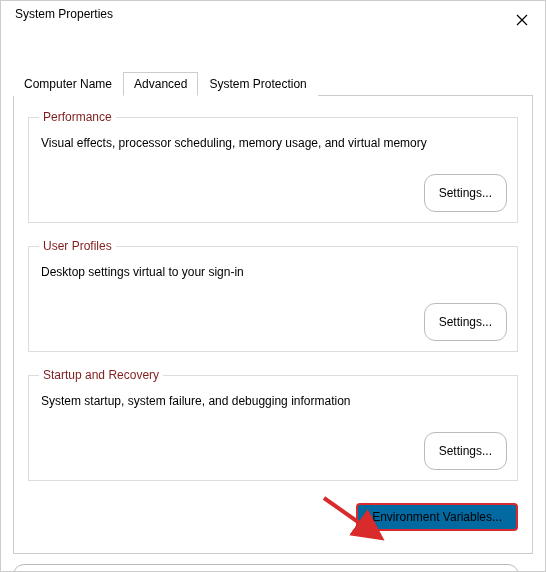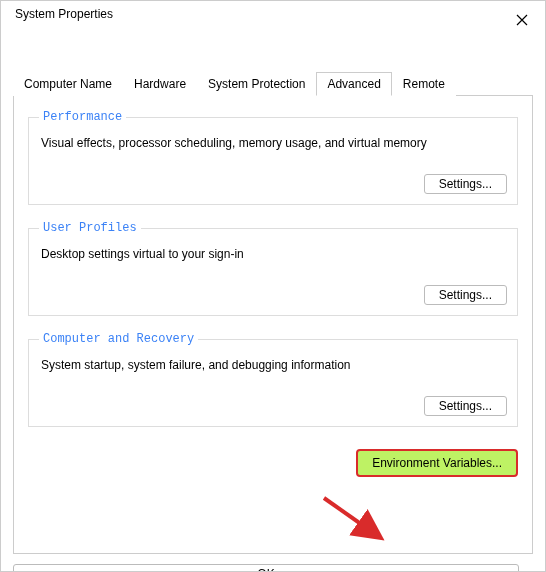--- a/index.html
+++ b/index.html
@@ -66,58 +66,57 @@
     margin: 4px 0 14px 4px;
   }
   fieldset.group {
     border: 1px solid #ddd;
     margin: 0 0 16px 0;
     padding: 8px 10px 10px 10px;
     position: relative;
   }
   fieldset.group legend {
     padding: 0 4px;
-    color: #3b82f6;
-    font-family: Liberation Mono, monospace;
+    color: #7f1d1d;
   }
   .group-desc {
     margin: 4px 0 10px 2px;
   }
   .btn-row {
     display: flex;
     justify-content: flex-end;
     margin-top: 24px;
   }
   button.win {
     min-width: 80px;
-    height: 20px;
+    height: 38px;
     padding: 0 14px;
     background: #fff;
     border: 1px solid #bbb;
-    border-radius: 3px;
+    border-radius: 11px;
     font-family: inherit;
     font-size: 12px;
     cursor: pointer;
   }
   button.win:disabled {
     color: #0369a1;
     cursor: default;
   }
   .env-row {
     display: flex;
     justify-content: flex-end;
     margin-top: 22px;
     padding-right: 0;
   }
   button.env {
     min-width: 150px;
     height: 28px;
     border: 2.5px solid #d92b2b;
     border-radius: 4px;
-    background: #bef264;
+    background: #0369a1;
     font-family: inherit;
     font-size: 12px;
     cursor: pointer;
     padding: 0 14px;
   }
   .footer {
     display: flex;
     justify-content: flex-end;
     gap: 8px;
     padding: 10px 14px 0 0;
@@ -141,24 +140,22 @@
     <svg viewBox="0 0 12 12">
         <path d="M1 1 L11 11 M11 1 L1 11" stroke="#000" stroke-width="1.2" fill="none"></path>
       </svg>
   </div>
 </div>
 
 <div class="dialog-body">
 
   <div class="tabs">
     <div class="tab">Computer Name</div>
-    <div class="tab">Hardware</div>
+    <div class="tab active">Advanced</div>
     <div class="tab">System Protection</div>
-    <div class="tab active">Advanced</div>
-    <div class="tab">Remote</div>
   </div>
 
   <div class="tab-content">
 
 
     <fieldset class="group">
       <legend>Performance</legend>
       <div class="group-desc">Visual effects, processor scheduling, memory usage, and virtual memory</div>
       <div class="btn-row">
         <button class="win">Settings...</button>
@@ -167,21 +164,21 @@
 
     <fieldset class="group">
       <legend>User Profiles</legend>
       <div class="group-desc">Desktop settings virtual to your sign-in</div>
       <div class="btn-row">
         <button class="win">Settings...</button>
       </div>
     </fieldset>
 
     <fieldset class="group">
-      <legend>Computer and Recovery</legend>
+      <legend>Startup and Recovery</legend>
       <div class="group-desc">System startup, system failure, and debugging information</div>
       <div class="btn-row">
         <button class="win">Settings...</button>
       </div>
     </fieldset>
 
     <div class="env-row">
       <button class="env">Environment Variables...</button>
     </div>
 

